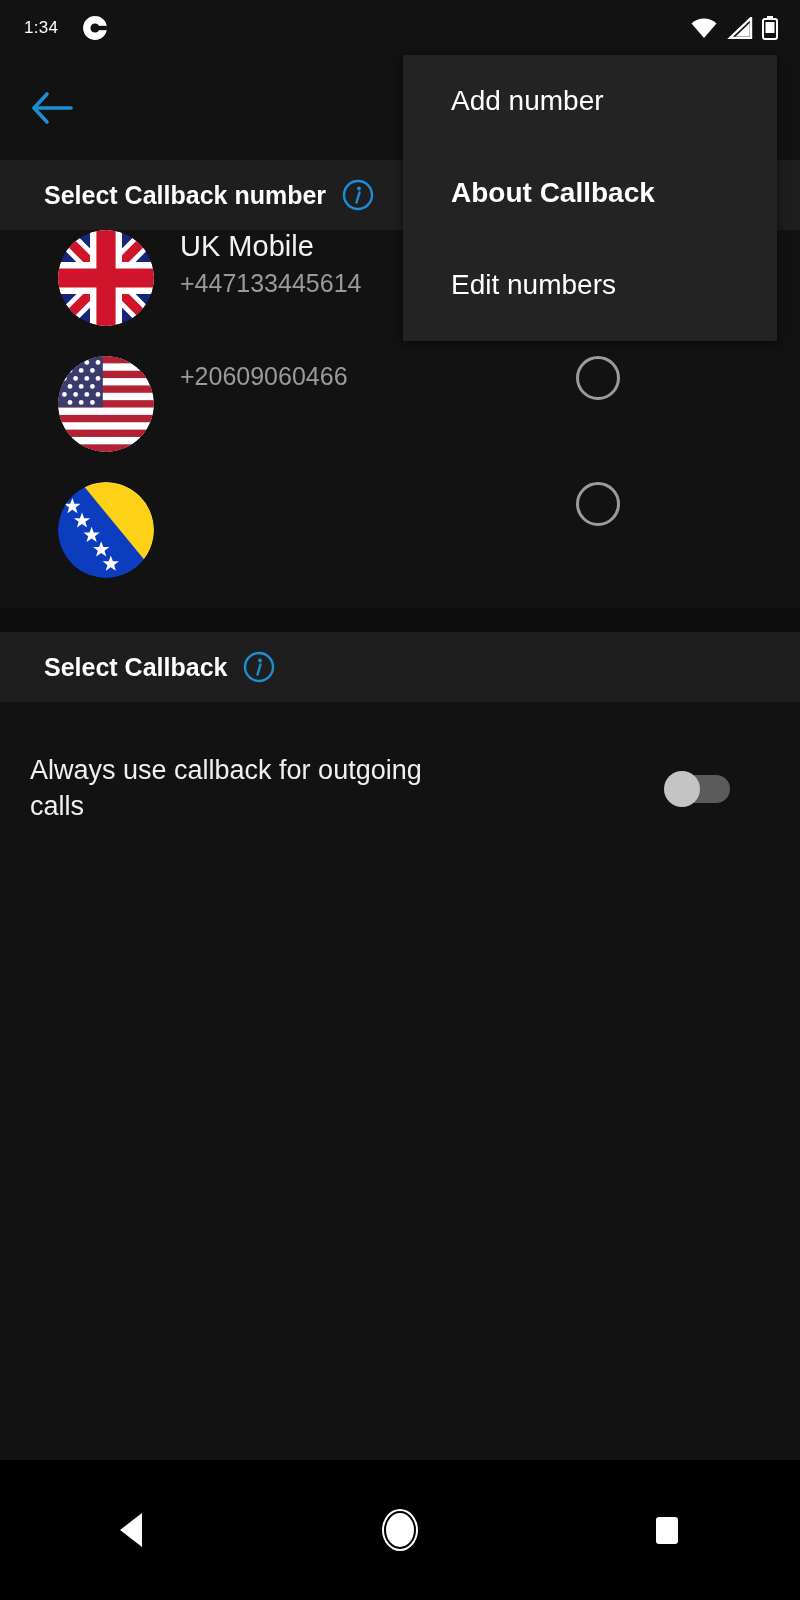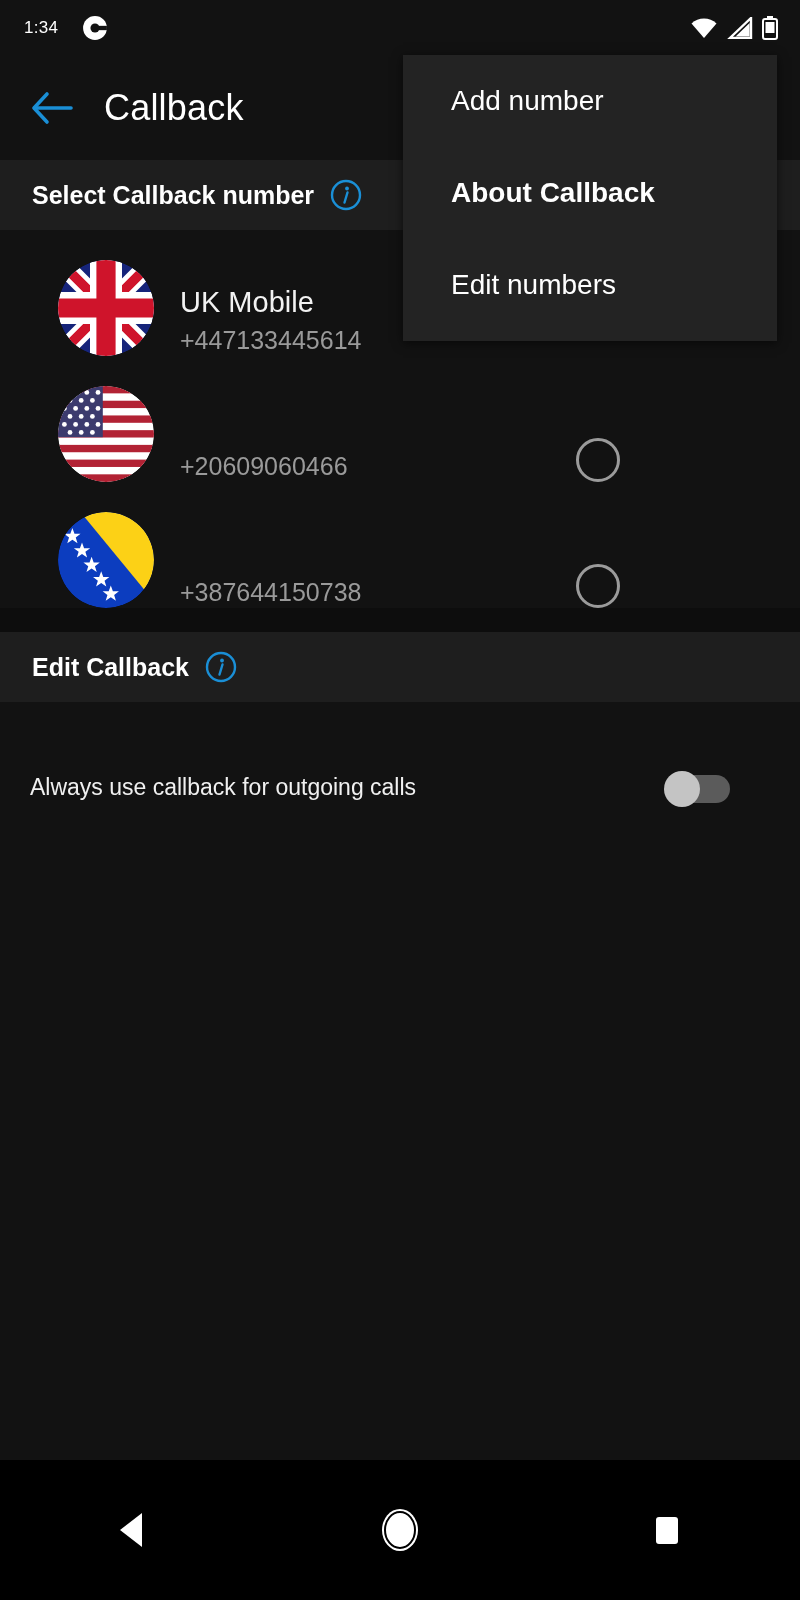--- a/index.html
+++ b/index.html
@@ -24,47 +24,47 @@
   .appbar{
     position:absolute; top:56px; left:0; width:800px; height:104px;
     background:#121212; display:flex; align-items:center;
   }
   .back-btn{ width:60px; height:60px; margin-left:22px; display:flex;align-items:center;justify-content:center;}
   .appbar-title{ color:#fff; font-size:36px; margin-left:22px; letter-spacing:.2px;}
 
   
   .section-header{
     width:800px; background:#1e1e1e; display:flex; align-items:center;
-    padding-left:32px; height:70px;
+    padding-left:44px; height:70px;
   }
   .section-header .sh-label{ color:#fff; font-size:25px; font-weight:bold;}
   .info-icon{ margin-left:16px; width:32px;height:32px; display:block;}
 
   
   .list{ background:#121212; }
   .row{
     position:relative; width:688px; height:126px;
-    display:flex; align-items:flex-end; padding:0 34px 0 58px;
+    display:flex; align-items:flex-start; padding:0 34px 0 58px;
   }
   .flag{ width:96px; height:96px; border-radius:50%; overflow:hidden; flex:none; background:#111;}
   .flag svg{ display:block; width:96px; height:96px;}
   .row-text{ margin-left:26px; display:flex; flex-direction:column; justify-content:center; flex:1 1 auto; min-width:0;}
   .row-title{ color:#f2f2f2; font-size:29px; line-height:1.15; white-space:nowrap;}
   .row-sub{ color:#9a9a9a; font-size:25px; line-height:1.3; margin-top:4px; white-space:nowrap;}
   .radio{
     width:44px;height:44px;border-radius:50%;
     border:3px solid #9b9b9b; flex:none; margin-right:34px; background:transparent;
   }
 
   
   .toggle-row{
     width:800px; min-height:120px; display:flex; align-items:center;
     padding:0 34px 0 30px; background:#121212;
   }
-  .toggle-label{ color:#f0f0f0; font-size:23px; line-height:1.35; max-width:430px;text-align:center;}
+  .toggle-label{ color:#f0f0f0; font-size:27px; line-height:1.35; max-width:430px;}
   .switch{ margin-left:auto; margin-right:36px; position:relative; width:66px; height:34px; flex:none;}
   .switch .track{ position:absolute; right:0; top:4px; width:58px; height:28px; border-radius:14px; background:#5b5b5b;}
   .switch .thumb{ position:absolute; left:0; top:0; width:36px;height:36px;border-radius:50%; background:#c4c4c4;}
 
   
   .menu{
     position:absolute; left:403px; top:55px; width:374px; height:286px;
     background:#232323; box-shadow:0 2px 10px rgba(0,0,0,.6); z-index:30;
   }
   .menu-item{
@@ -113,21 +113,20 @@
     </div>
   </div>
 
   <div class="appbar">
     <div class="back-btn">
       <svg width="42" height="34" viewBox="0 0 42 34">
         <path d="M16 3 L3 17 L16 31" fill="none" stroke="#1a8fd6" stroke-width="3.6" stroke-linecap="round" stroke-linejoin="round"></path>
         <path d="M3.5 17 L40 17" stroke="#1a8fd6" stroke-width="3.6" stroke-linecap="round"></path>
       </svg>
     </div>
-    <div class="appbar-title">Callback</div>
   </div>
 
   <div class="page-bg"></div>
 
   <div class="content">
 
     <div class="section-header">
       <span class="sh-label">Select Callback number</span>
       <span class="info-icon">
         <svg width="32" height="32" viewBox="0 0 32 32">
@@ -231,30 +230,29 @@
                 <polygon points="15,19 16.3,22.6 20.1,22.6 17.1,24.9 18.2,28.5 15,26.3 11.8,28.5 12.9,24.9 9.9,22.6 13.7,22.6"></polygon>
                 <polygon points="21,28 22.3,31.6 26.1,31.6 23.1,33.9 24.2,37.5 21,35.3 17.8,37.5 18.9,33.9 15.9,31.6 19.7,31.6"></polygon>
                 <polygon points="27,37 28.3,40.6 32.1,40.6 29.1,42.9 30.2,46.5 27,44.3 23.8,46.5 24.9,42.9 21.9,40.6 25.7,40.6"></polygon>
                 <polygon points="33,46 34.3,49.6 38.1,49.6 35.1,51.9 36.2,55.5 33,53.3 29.8,55.5 30.9,51.9 27.9,49.6 31.7,49.6"></polygon>
                 <polygon points="4,2 5,4.6 7.8,4.6 5.6,6.3 6.4,9 4,7.3 1.6,9 2.4,6.3 0.2,4.6 3,4.6"></polygon>
               </g>
             </g>
           </svg>
         </div>
         <div class="row-text">
-          <div class="row-sub">+387644150738</div>
         </div>
         <div class="radio"></div>
       </div>
     </div>
 
     <div class="divider-gap"></div>
 
     <div class="section-header">
-      <span class="sh-label">Edit Callback</span>
+      <span class="sh-label">Select Callback</span>
       <span class="info-icon">
         <svg width="32" height="32" viewBox="0 0 32 32">
           <circle cx="16" cy="16" r="14" fill="none" stroke="#1a8fd6" stroke-width="2.4"></circle>
           <circle cx="17" cy="9.5" r="1.9" fill="#1a8fd6"></circle>
           <path d="M17.5 13.5 L14.5 23.5" stroke="#1a8fd6" stroke-width="2.4" stroke-linecap="round"></path>
         </svg>
       </span>
     </div>
 
     <div style="height:26px;background:#121212;"></div>

